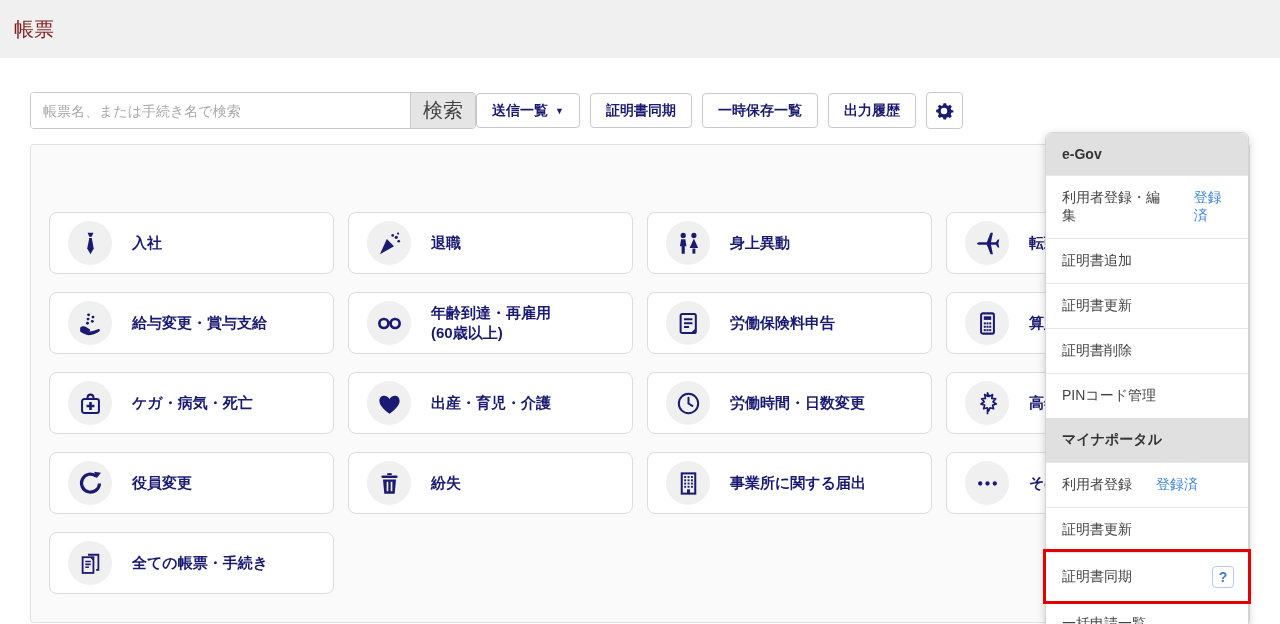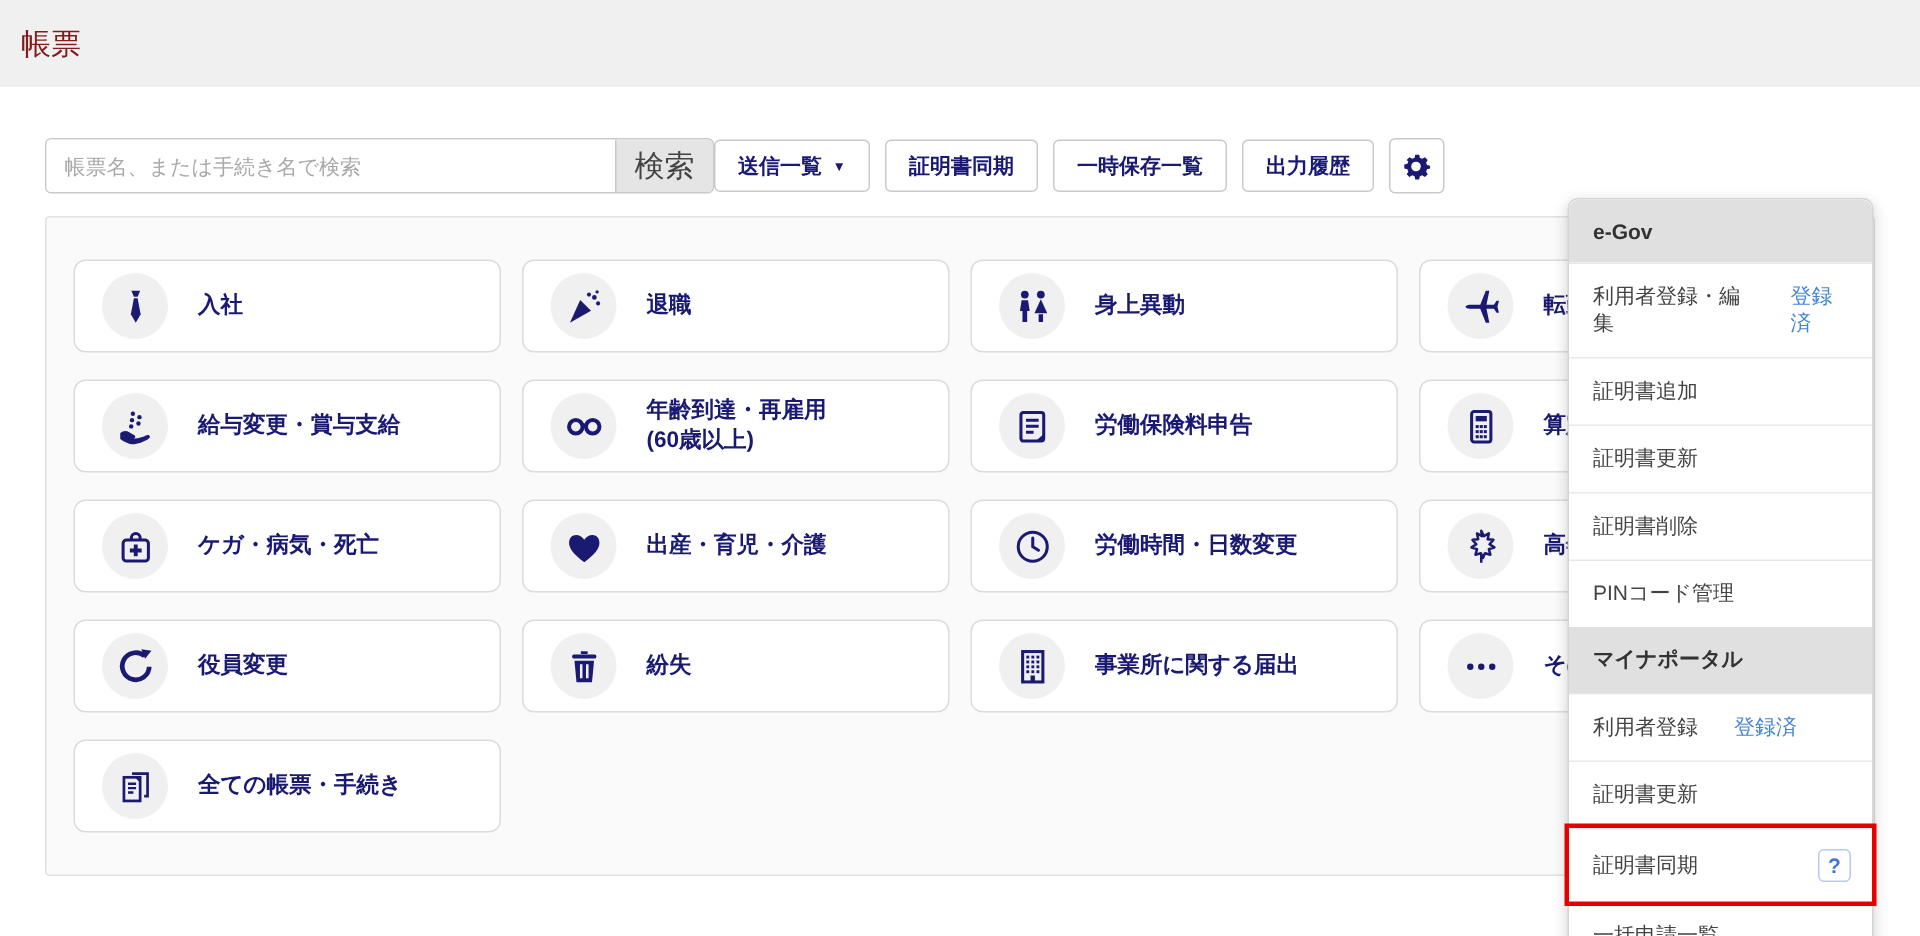--- a/index.html
+++ b/index.html
@@ -54,21 +54,21 @@
   .gear-btn svg { width:24px; height:24px; fill:#1a1a73; }
 
   
   .panel {
     margin:15px 30px 0 30px;
     background:#fafafa; border:1px solid #e1e1e1; border-radius:3px;
     padding:28px 18px;
   }
   .grid {
     display:grid; grid-template-columns:repeat(4,1fr);
-    column-gap:14px; row-gap:18px;
+    column-gap:14px; row-gap:18px;margin-top:39px;
   }
   .card {
     background:#fff; border:1px solid #dcdcdc; border-radius:8px;
     min-height:60px; display:flex; align-items:center;
     padding:8px 10px 8px 18px; cursor:pointer;
   }
   .card .icon-circle {
     width:44px; height:44px; border-radius:50%; background:#f0f0f0;
     display:flex; align-items:center; justify-content:center; flex:0 0 44px;
   }

